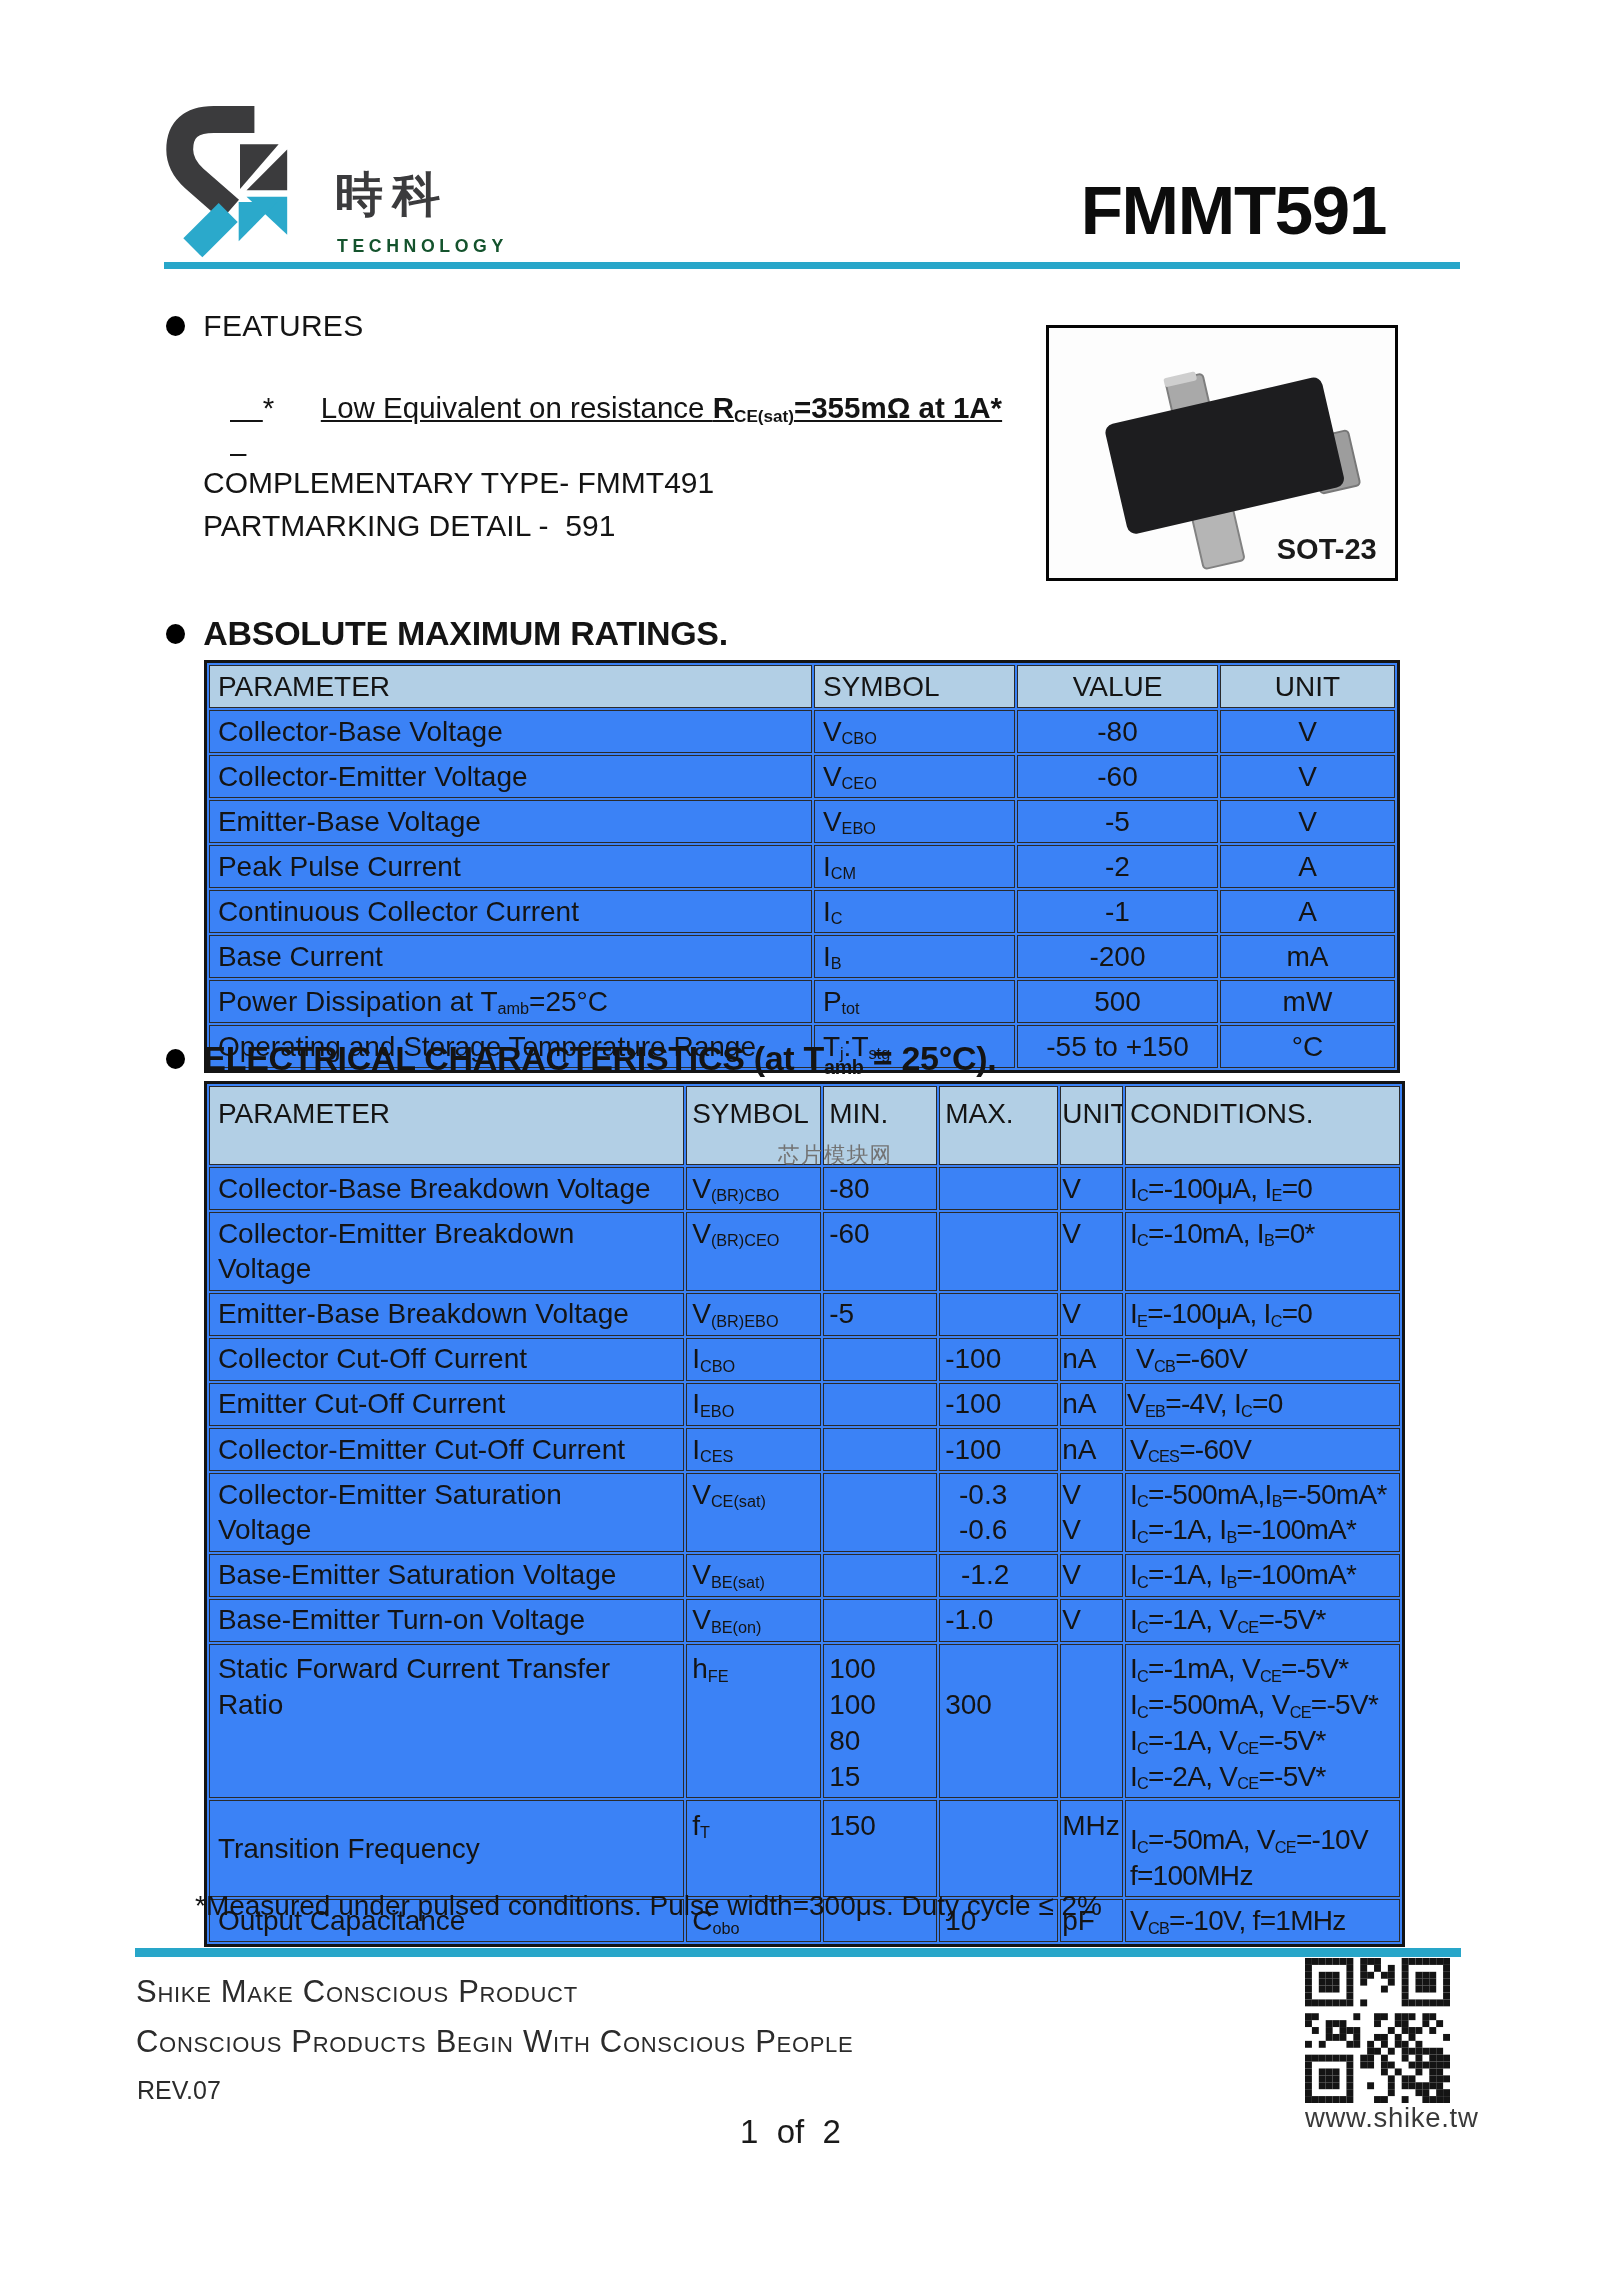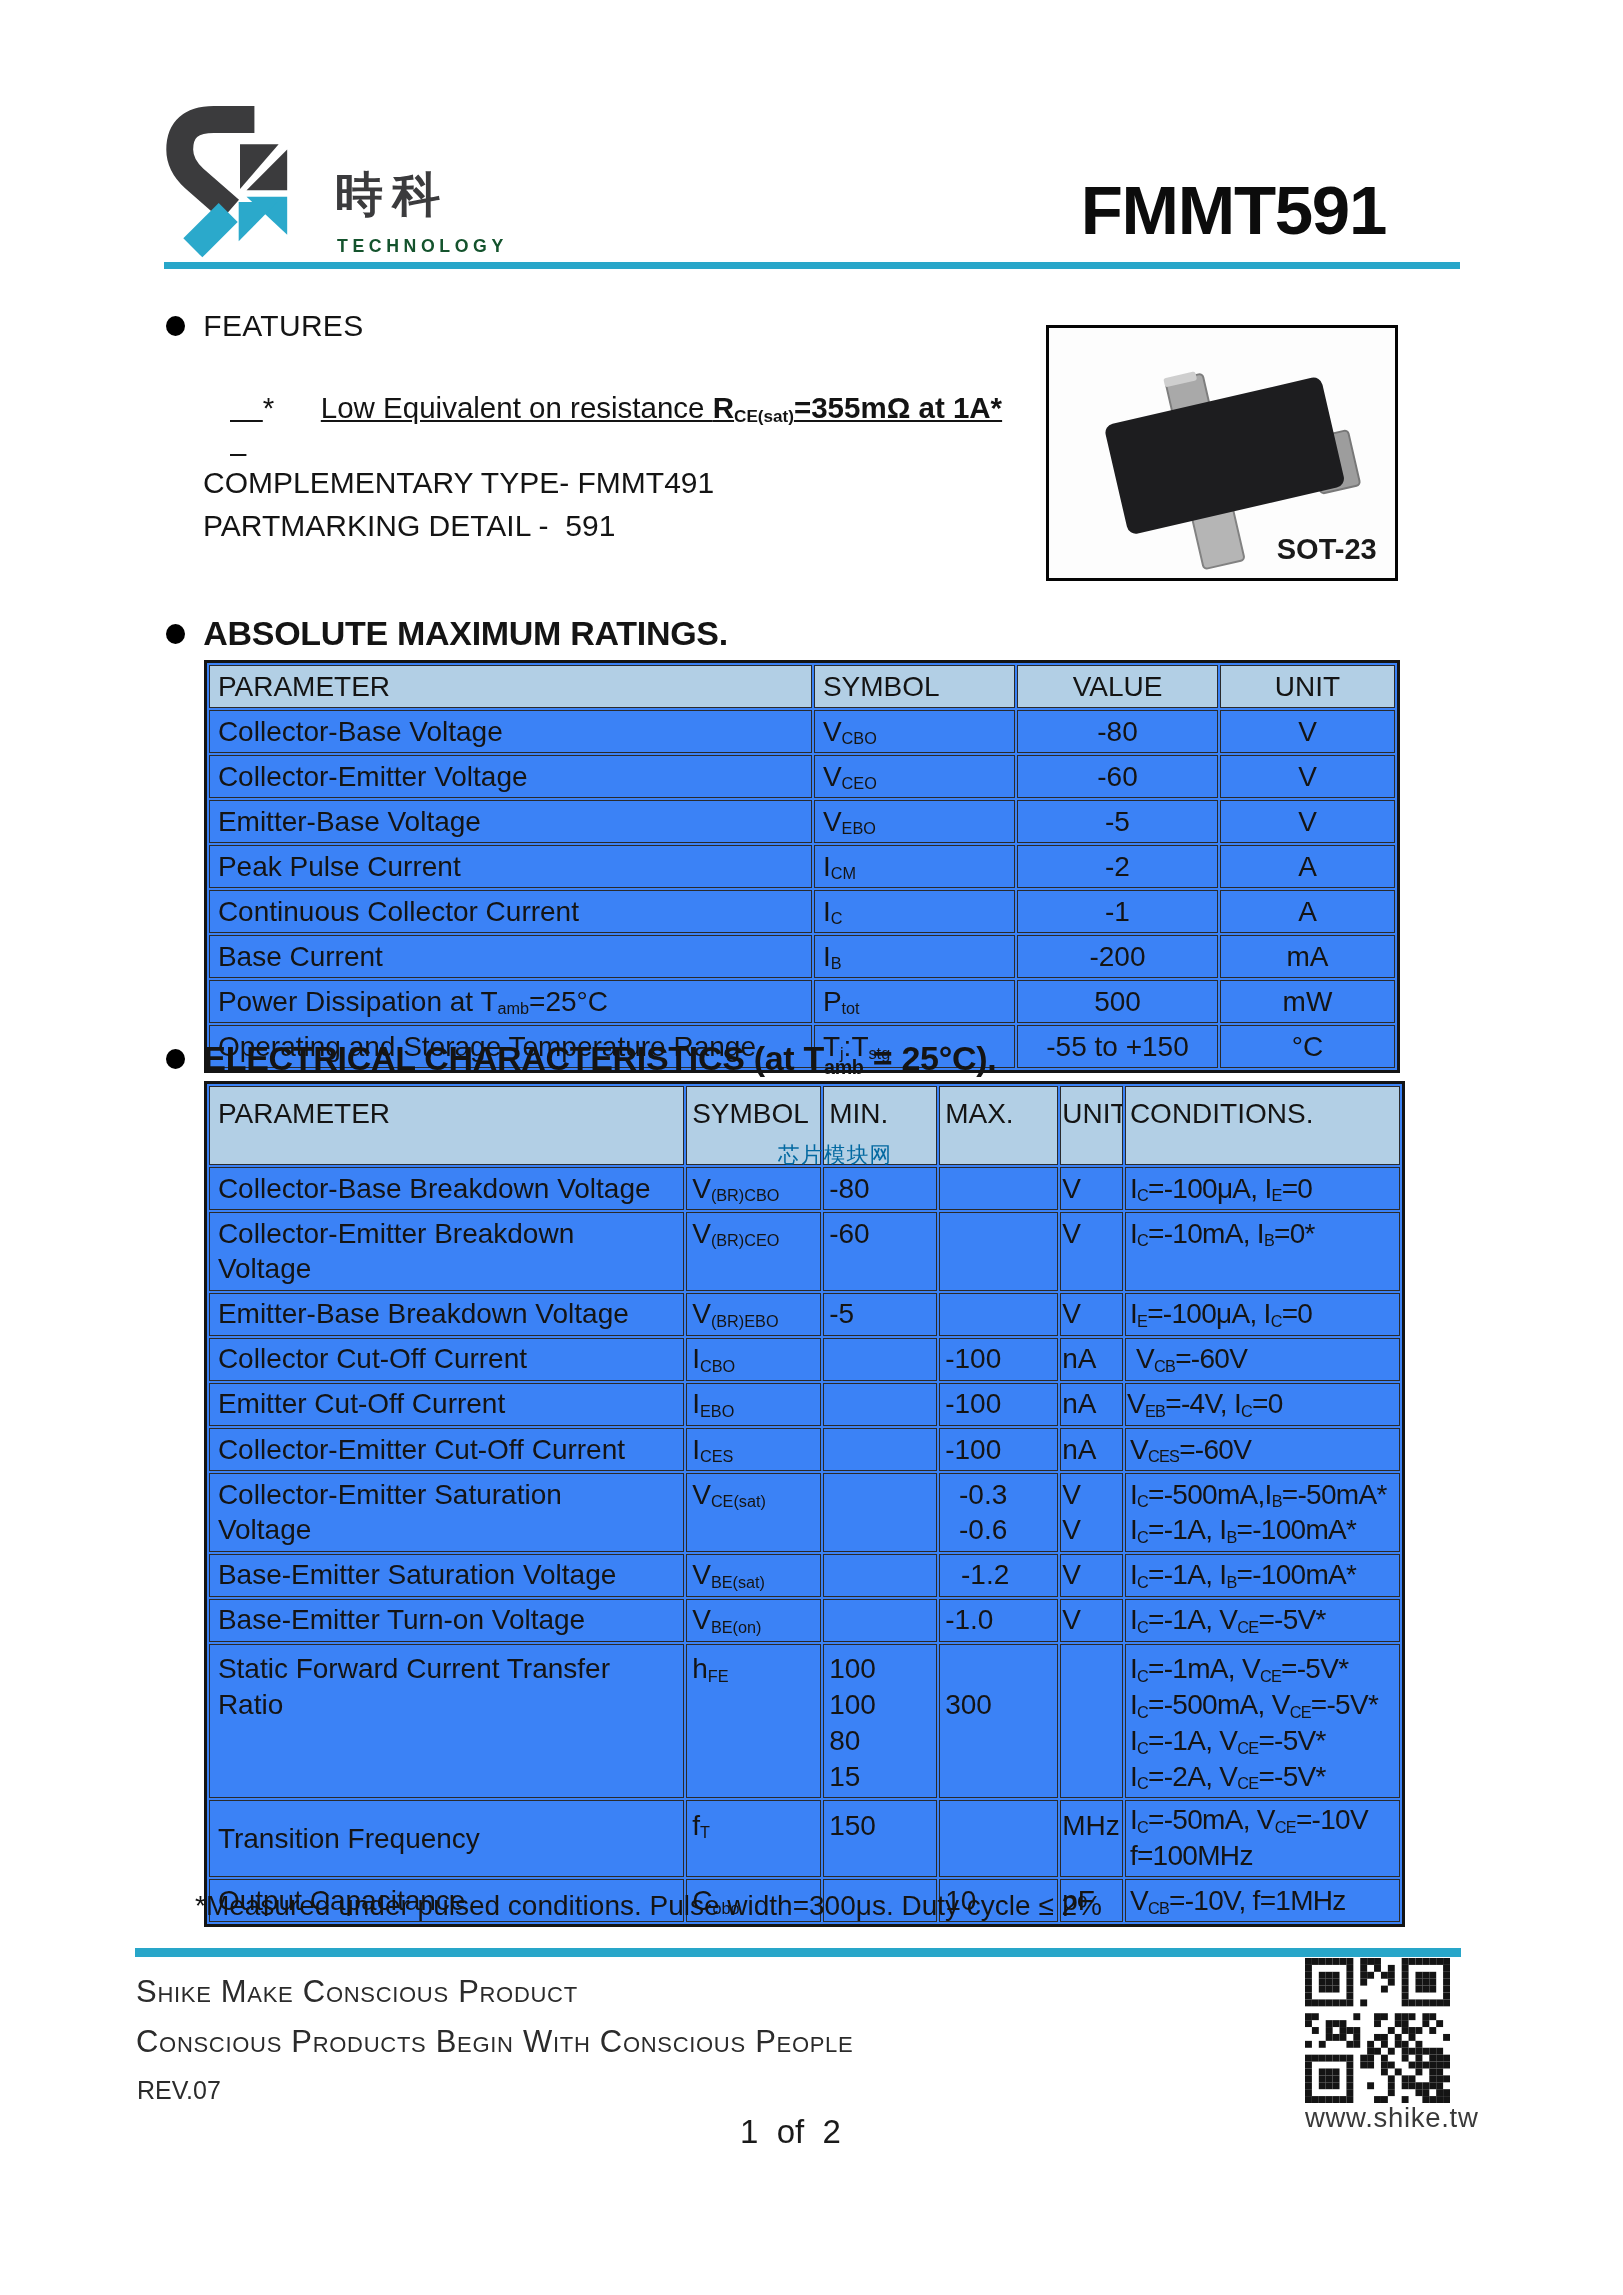--- a/index.html
+++ b/index.html
@@ -32,21 +32,21 @@
            background:#3b82f6;table-layout:fixed;}
   .ds th,.ds td{border:1.3px solid #2a2a2a;font-size:28px;line-height:1.28;
                 padding:2.6px 7.9px;overflow:hidden;white-space:normal;}
   .ds th{background:#b2cfe5;font-weight:normal;text-align:left;}
   .ds td{vertical-align:middle;text-align:left;}
   .ds td.c{text-align:center;}
   .ec th{vertical-align:top;padding-top:9.2px;}
   .cond{letter-spacing:-0.7px;}
   sub{font-size:58%;vertical-align:baseline;position:relative;top:0.22em;line-height:0;}
 
-  .watermark{font-size:21.6px;color:#0369a1;letter-spacing:1.3px;white-space:pre;}
+  .watermark{font-size:21.6px;color:#737373;letter-spacing:1.3px;white-space:pre;}
 
   .footnote{font-size:28px;white-space:pre;}
 
   .foot-caps{font-variant:small-caps;font-size:31px;letter-spacing:0.7px;color:#2b2b2b;white-space:pre;}
   .foot-rev{font-size:25px;color:#2b2b2b;}
   .page-num{font-size:33px;white-space:pre;color:#1a1a1a;}
   .site{font-size:27.5px;color:#3a3a3a;letter-spacing:0.7px;}
 </style>
 </head>
 <body>
@@ -267,21 +267,21 @@
       <td style="padding-left:5.2px;vertical-align:top;padding-top:6.5px"><br>300</td>
       <td style="padding:2.6px 1.3px"></td>
       <td class="cond" style="padding-left:3.9px;vertical-align:top;padding-top:6.5px">I<sub>C</sub>=-1mA, V<sub>CE</sub>=-5V*<br>I<sub>C</sub>=-500mA, V<sub>CE</sub>=-5V*<br>I<sub>C</sub>=-1A, V<sub>CE</sub>=-5V*<br>I<sub>C</sub>=-2A, V<sub>CE</sub>=-5V*</td>
     </tr>
     <tr style="height:71px">
       <td>Transition Frequency</td>
       <td style="padding-left:5.2px;vertical-align:top;padding-top:6.5px">f<sub>T</sub></td>
       <td style="padding-left:5.2px;vertical-align:top;padding-top:6.5px">150</td>
       <td style="padding-left:5.2px"></td>
       <td style="padding:6.5px 1.3px;vertical-align:top">MHz</td>
-      <td class="cond" style="padding-left:3.9px;vertical-align:top;padding-top:1px">I<sub>C</sub>=-50mA, V<sub>CE</sub>=-10V<br>f=100MHz</td>
+      <td class="cond" style="padding-left:3.9px;vertical-align:top;padding-top:21px">I<sub>C</sub>=-50mA, V<sub>CE</sub>=-10V<br>f=100MHz</td>
     </tr>
     <tr style="height:41px">
       <td>Output Capacitance</td>
       <td style="padding-left:5.2px">C<sub>obo</sub></td>
       <td style="padding-left:5.2px"></td>
       <td style="padding-left:5.2px">10</td>
       <td style="padding:2.6px 1.3px">pF</td>
       <td class="cond" style="padding-left:3.9px">V<sub>CB</sub>=-10V, f=1MHz</td>
     </tr>
   </tbody>

